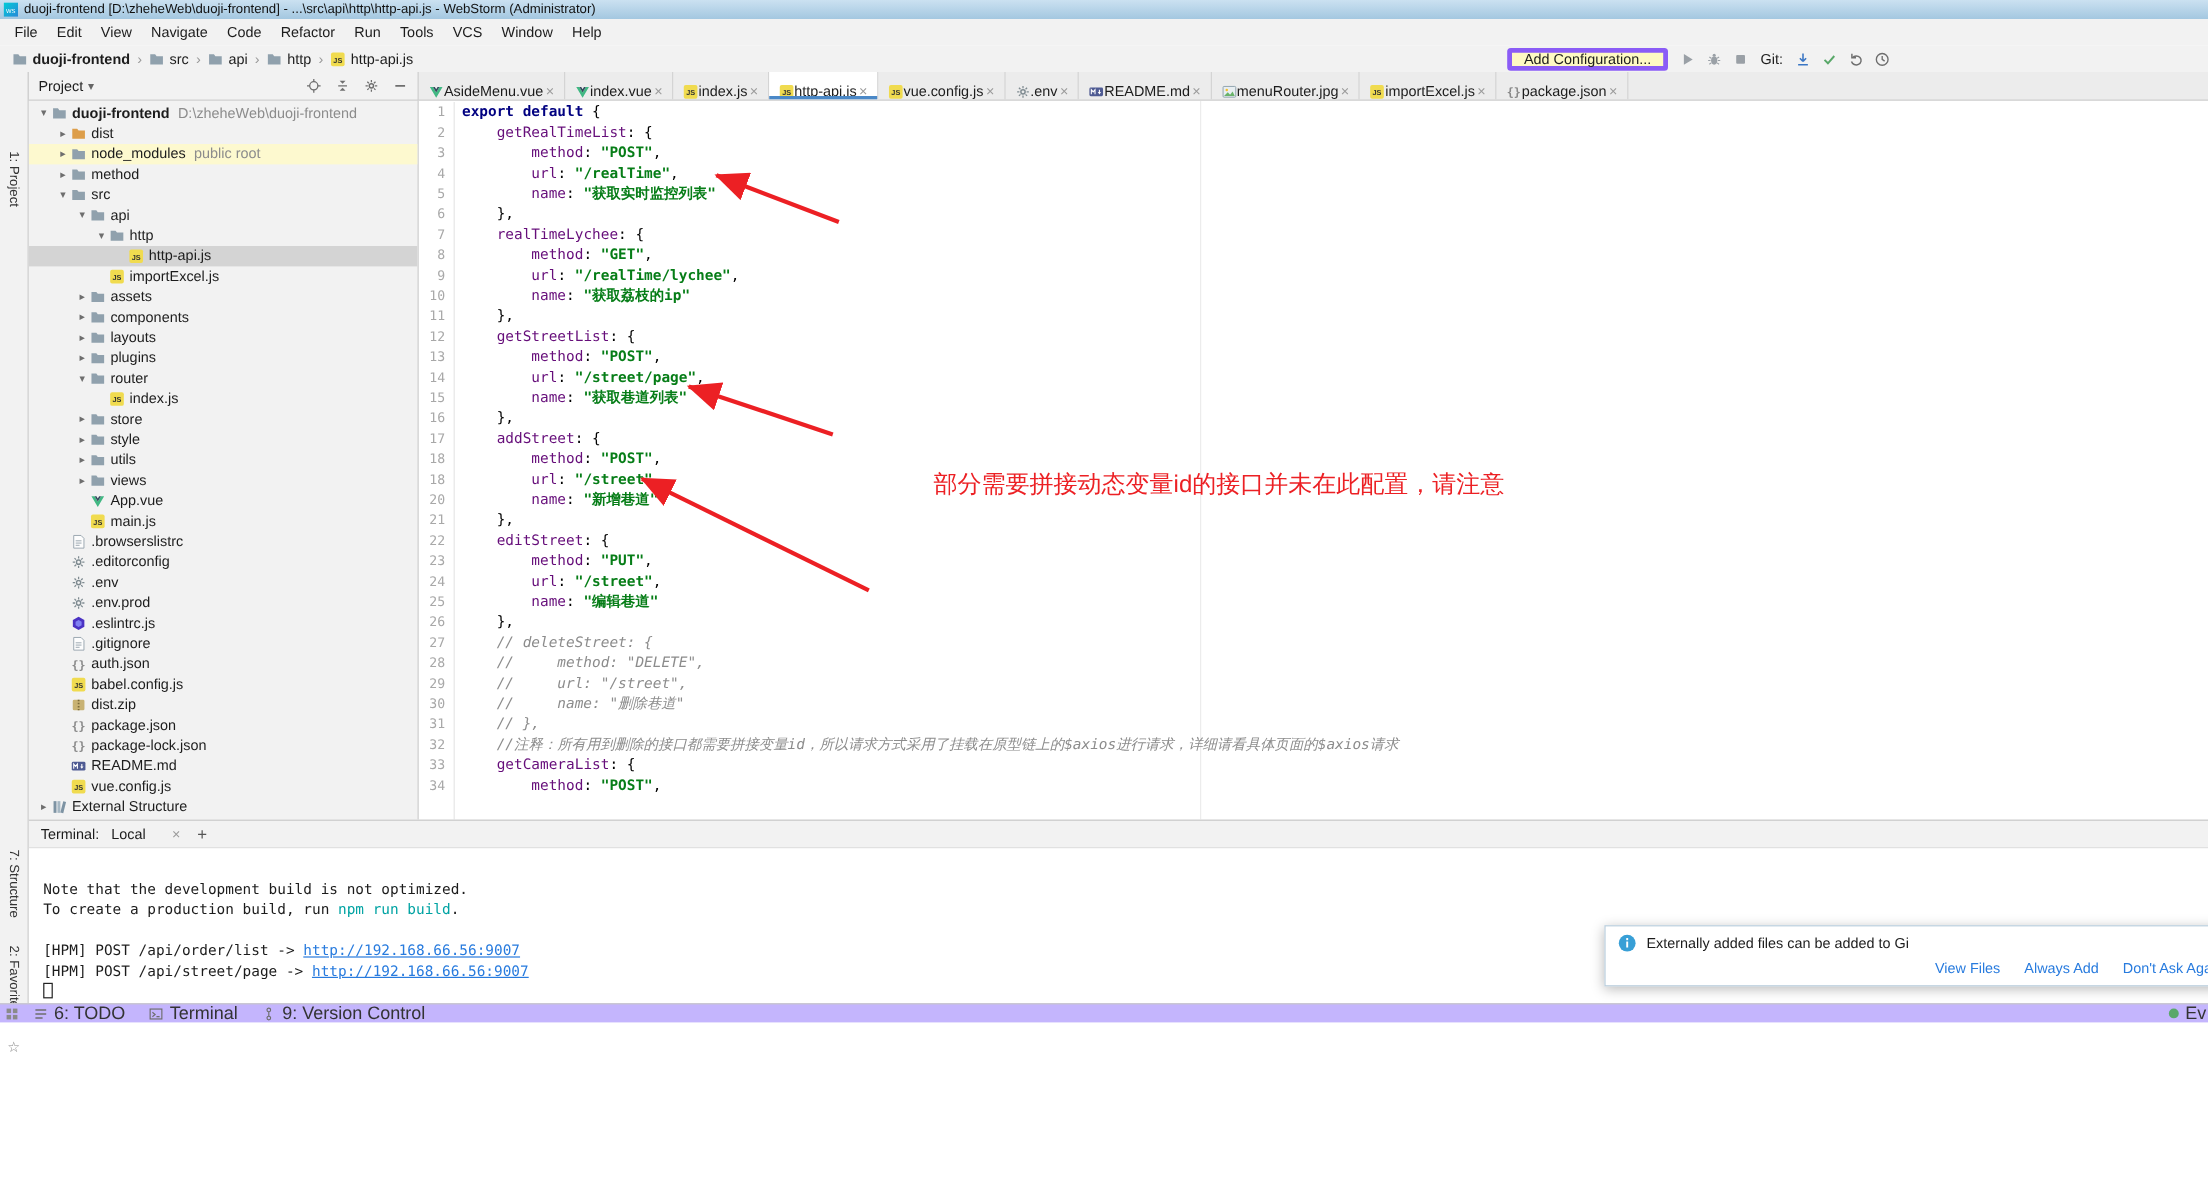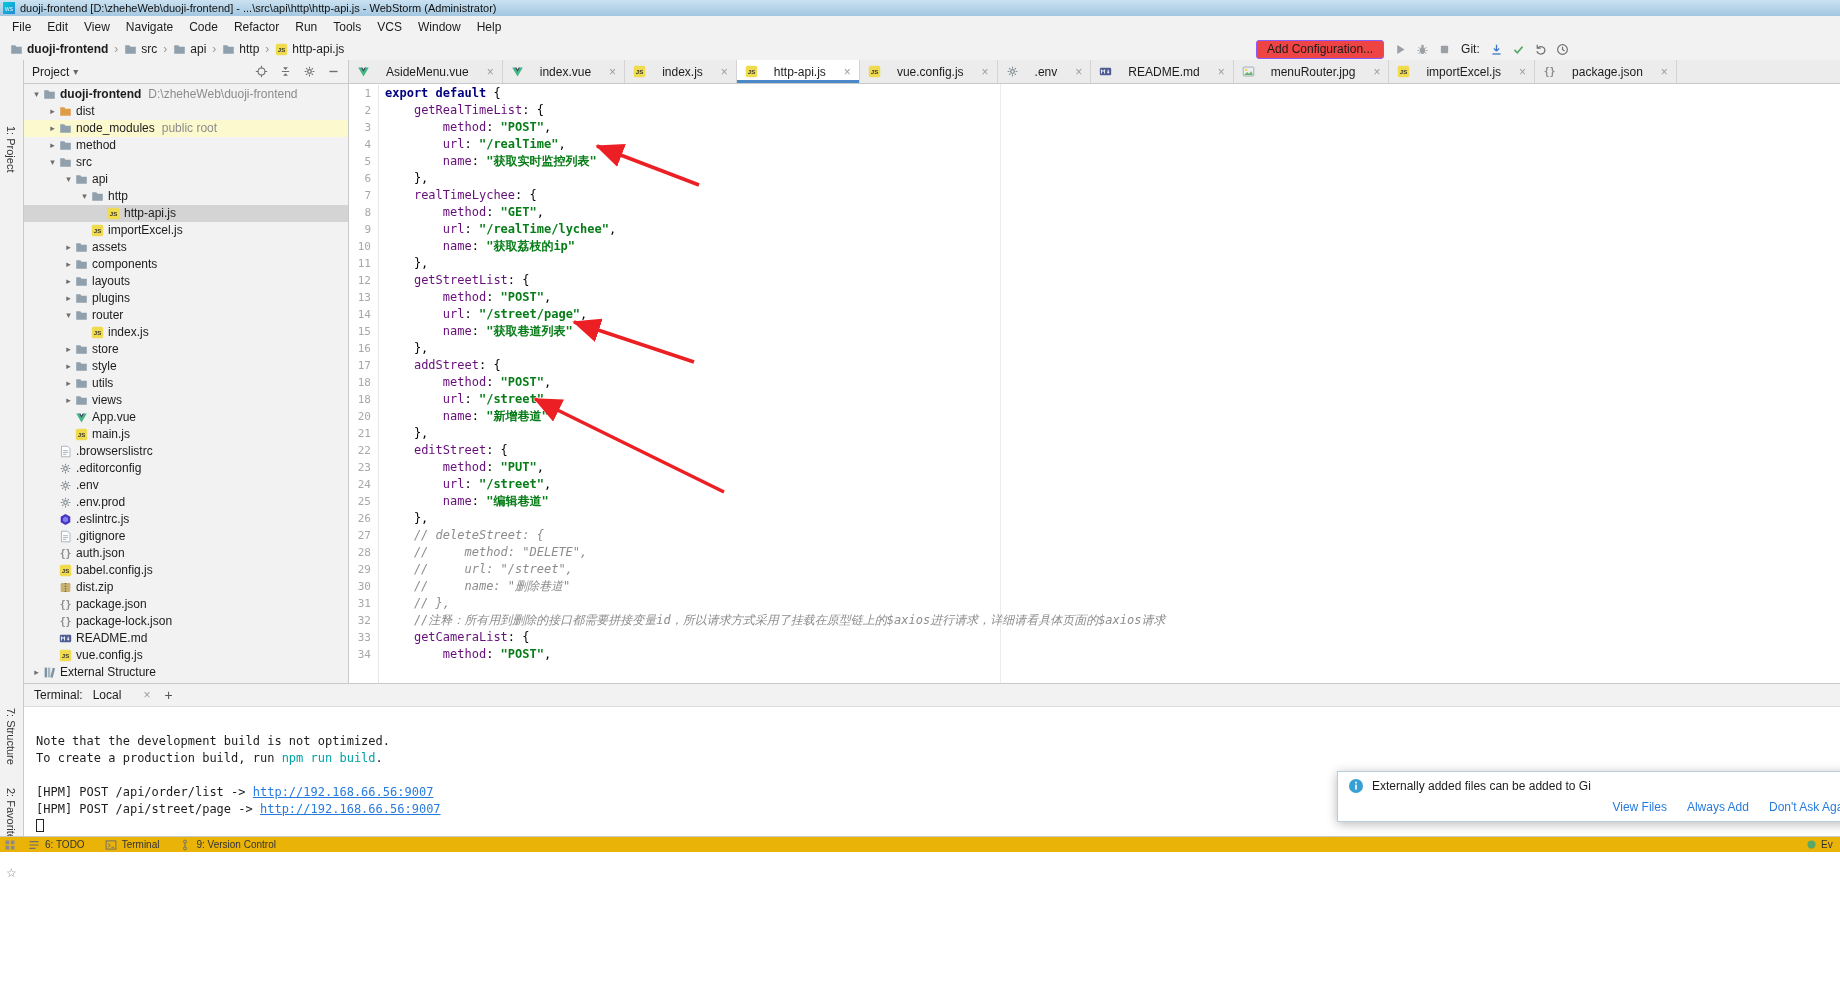--- a/index.html
+++ b/index.html
@@ -11,32 +11,32 @@
   #titlebar{position:absolute;left:0;top:0;width:100%;height:16px;background:linear-gradient(#cbe1f1,#a3c7e0);display:flex;align-items:center;gap:5px;padding-left:3px;font-size:11px;color:#111}
   #menubar{position:absolute;left:0;top:16px;width:100%;height:22px;background:#f2f2f2;display:flex;align-items:center;padding-left:4px}
   .menu-item{padding:0 8px;cursor:default}
 
   #toolbar{position:absolute;left:0;top:38px;width:100%;height:22px;background:#f2f2f2;display:flex;align-items:center}
   #breadcrumb{display:flex;align-items:center;gap:3px;padding-left:10px}
   .bc-item{display:inline-flex;align-items:center;gap:4px}
   .bc-item.b{font-weight:bold}
   .bc-sep{color:#999;padding:0 3px}
   #toolbar-right{position:absolute;left:1256px;top:38px;height:22px;display:flex;align-items:center;gap:10px}
-  #add-config{height:19px;border:1px solid #8b5cf6;border-radius:3px;background:#ef4444;padding:0 10px;display:flex;align-items:center;cursor:default}
+  #add-config{height:19px;border:4px solid #8b5cf6;border-radius:3px;background:#fef9c3;padding:0 10px;display:flex;align-items:center;cursor:default}
   #toolbar-run-group,#toolbar-git-group{display:flex;align-items:center;gap:9px}
   #git-label{color:#1c1c1c}
 
   #project-header{position:absolute;left:24px;top:60px;width:325px;height:24px;background:#f2f2f2;border-right:1px solid #c9c9c9;border-bottom:1px solid #c9c9c9;display:flex;align-items:center;padding:0 8px}
   #project-header .caret{color:#666;margin-left:4px;font-size:10px}
   #project-header .spacer{flex:1}
   #project-header-icons{display:flex;align-items:center}
   #project-header-icons .hicn{margin-left:11px}
 
   #tab-bar{position:absolute;left:349px;top:60px;right:0;height:24px;background:#ececec;border-bottom:1px solid #c9c9c9;display:flex;align-items:stretch;overflow:hidden}
-  .tab{display:flex;align-items:center;gap:16px;padding:0 8px;border-right:1px solid #d4d4d4;position:relative;white-space:nowrap}
+  .tab{display:flex;align-items:flex-end;gap:0;padding:0 8px;border-right:1px solid #d4d4d4;position:relative;white-space:nowrap}
   .tab.active{background:#fff}
   .tab.active::after{content:"";position:absolute;left:0;right:0;bottom:0;height:3px;background:var(--accent-blue,#4a88c7)}
   .tab-close{color:#9b9b9b;font-size:12px;margin-left:2px}
 
   #tool-stripe{position:absolute;left:0;top:60px;width:24px;height:776px;background:#f2f2f2;border-right:1px solid #c9c9c9}
   .stripe-label{position:absolute;left:5px;writing-mode:vertical-rl;font-size:11px;color:#333;white-space:nowrap}
   .stripe-star{position:absolute;left:6px;top:806px;color:#8a8a8a;font-size:12px}
 
   #project-tree{position:absolute;left:24px;top:84px;width:325px;height:599px;background:#f2f2f2;border-right:1px solid #c9c9c9;overflow:hidden;padding-top:2px}
   .tree-row{height:17px;line-height:17px;display:flex;align-items:center;white-space:nowrap}
@@ -64,21 +64,21 @@
   #terminal-header{position:absolute;left:24px;top:683px;right:0;height:24px;background:#f2f2f2;border-top:1px solid #c9c9c9;border-bottom:1px solid #dcdcdc;display:flex;align-items:center;gap:10px;padding-left:10px}
   .term-tab{display:inline-flex;align-items:center;gap:20px}
   .term-plus{color:#555;font-size:14px;padding:0 4px}
   #terminal-body{position:absolute;left:24px;top:707px;right:0;height:129px;background:#fff;font:12px/17px "DejaVu Sans Mono",monospace;padding:26px 0 0 12px;white-space:pre}
   .tl{height:17px}
   .tk-t{color:#1c1c1c}
   .tk-cy{color:var(--terminal-cyan,#00a3a3)}
   .tk-lk{color:var(--link-blue,#287bde);text-decoration:underline}
   .cursor{display:inline-block;width:8px;height:13px;border:1px solid #222;vertical-align:-2px}
 
-  #statusbar{position:absolute;left:0;top:836px;width:100%;height:16px;background:#eab308;border-top:1px solid #c9c9c9;font-size:10px;color:#333}
+  #statusbar{position:absolute;left:0;top:836px;width:100%;height:16px;background:#c4b5fd;border-top:1px solid #c9c9c9;font-size:15px;color:#333}
   #sb-grid{position:absolute;left:4px;top:2px}
   #statusbar-items{position:absolute;left:28px;top:0;height:100%;display:flex;align-items:center}
   .sb-item{display:inline-flex;align-items:center;gap:5px;margin-right:20px}
   #event-log{position:absolute;left:1806px;top:0;height:100%;display:inline-flex;align-items:center;gap:4px;white-space:nowrap}
 
   #notification{position:absolute;left:1337px;top:771px;width:520px;height:51px;background:#fff;border:1px solid #b9cedd;box-shadow:0 2px 10px rgba(0,0,0,.28);padding:6px 10px;z-index:6}
   .notif-row1{display:flex;align-items:center;gap:8px;white-space:nowrap}
   .notif-actions{display:flex;justify-content:flex-end;gap:20px;margin-top:6px;color:var(--link-blue,#287bde);white-space:nowrap}
 </style>
 </head>
@@ -727,20 +727,21 @@
       <div class="gl">27</div>
       <div class="gl">28</div>
       <div class="gl">29</div>
       <div class="gl">30</div>
       <div class="gl">31</div>
       <div class="gl">32</div>
       <div class="gl">33</div>
       <div class="gl">34</div>
     </div>
   <div id="editor-code"><div class="cl"><span class="tk-kw">export default</span><span class="tk-pl"> {</span></div><div class="cl"><span class="tk-pl">    </span><span class="tk-prop">getRealTimeList</span><span class="tk-pl">: {</span></div><div class="cl"><span class="tk-pl">        </span><span class="tk-prop">method</span><span class="tk-pl">: </span><span class="tk-str">"POST"</span><span class="tk-pl">,</span></div><div class="cl"><span class="tk-pl">        </span><span class="tk-prop">url</span><span class="tk-pl">: </span><span class="tk-str">"/realTime"</span><span class="tk-pl">,</span></div><div class="cl"><span class="tk-pl">        </span><span class="tk-prop">name</span><span class="tk-pl">: </span><span class="tk-str">"获取实时监控列表"</span></div><div class="cl"><span class="tk-pl">    },</span></div><div class="cl"><span class="tk-pl">    </span><span class="tk-prop">realTimeLychee</span><span class="tk-pl">: {</span></div><div class="cl"><span class="tk-pl">        </span><span class="tk-prop">method</span><span class="tk-pl">: </span><span class="tk-str">"GET"</span><span class="tk-pl">,</span></div><div class="cl"><span class="tk-pl">        </span><span class="tk-prop">url</span><span class="tk-pl">: </span><span class="tk-str">"/realTime/lychee"</span><span class="tk-pl">,</span></div><div class="cl"><span class="tk-pl">        </span><span class="tk-prop">name</span><span class="tk-pl">: </span><span class="tk-str">"获取荔枝的ip"</span></div><div class="cl"><span class="tk-pl">    },</span></div><div class="cl"><span class="tk-pl">    </span><span class="tk-prop">getStreetList</span><span class="tk-pl">: {</span></div><div class="cl"><span class="tk-pl">        </span><span class="tk-prop">method</span><span class="tk-pl">: </span><span class="tk-str">"POST"</span><span class="tk-pl">,</span></div><div class="cl"><span class="tk-pl">        </span><span class="tk-prop">url</span><span class="tk-pl">: </span><span class="tk-str">"/street/page"</span><span class="tk-pl">,</span></div><div class="cl"><span class="tk-pl">        </span><span class="tk-prop">name</span><span class="tk-pl">: </span><span class="tk-str">"获取巷道列表"</span></div><div class="cl"><span class="tk-pl">    },</span></div><div class="cl"><span class="tk-pl">    </span><span class="tk-prop">addStreet</span><span class="tk-pl">: {</span></div><div class="cl"><span class="tk-pl">        </span><span class="tk-prop">method</span><span class="tk-pl">: </span><span class="tk-str">"POST"</span><span class="tk-pl">,</span></div><div class="cl"><span class="tk-pl">        </span><span class="tk-prop">url</span><span class="tk-pl">: </span><span class="tk-str">"/street"</span><span class="tk-pl">,</span></div><div class="cl"><span class="tk-pl">        </span><span class="tk-prop">name</span><span class="tk-pl">: </span><span class="tk-str">"新增巷道"</span></div><div class="cl"><span class="tk-pl">    },</span></div><div class="cl"><span class="tk-pl">    </span><span class="tk-prop">editStreet</span><span class="tk-pl">: {</span></div><div class="cl"><span class="tk-pl">        </span><span class="tk-prop">method</span><span class="tk-pl">: </span><span class="tk-str">"PUT"</span><span class="tk-pl">,</span></div><div class="cl"><span class="tk-pl">        </span><span class="tk-prop">url</span><span class="tk-pl">: </span><span class="tk-str">"/street"</span><span class="tk-pl">,</span></div><div class="cl"><span class="tk-pl">        </span><span class="tk-prop">name</span><span class="tk-pl">: </span><span class="tk-str">"编辑巷道"</span></div><div class="cl"><span class="tk-pl">    },</span></div><div class="cl"><span class="tk-com">    // deleteStreet: {</span></div><div class="cl"><span class="tk-com">    //     method: "DELETE",</span></div><div class="cl"><span class="tk-com">    //     url: "/street",</span></div><div class="cl"><span class="tk-com">    //     name: "删除巷道"</span></div><div class="cl"><span class="tk-com">    // },</span></div><div class="cl"><span class="tk-com">    //注释：所有用到删除的接口都需要拼接变量id，所以请求方式采用了挂载在原型链上的$axios进行请求，详细请看具体页面的$axios请求</span></div><div class="cl"><span class="tk-pl">    </span><span class="tk-prop">getCameraList</span><span class="tk-pl">: {</span></div><div class="cl"><span class="tk-pl">        </span><span class="tk-prop">method</span><span class="tk-pl">: </span><span class="tk-str">"POST"</span><span class="tk-pl">,</span></div></div>
+  <div id="annotation" style="left: 429px; top: 306px;">部分需要拼接动态变量id的接口并未在此配置，请注意</div>
 </div>
 
 <svg id="arrows" width="1840" height="995" viewBox="0 0 1840 995">
     <defs>
       <marker id="ah" markerWidth="9" markerHeight="7" refX="7.5" refY="3.5" orient="auto" markerUnits="strokeWidth">
         <path d="M0,0L8,3.5L0,7Z" fill="#ec2024"></path>
       </marker>
     </defs>
     <line x1="699" y1="185" x2="597" y2="146" stroke="#ec2024" stroke-width="3.5" marker-end="url(#ah)"></line>
     <line x1="694" y1="362" x2="574" y2="322" stroke="#ec2024" stroke-width="3.5" marker-end="url(#ah)"></line>

